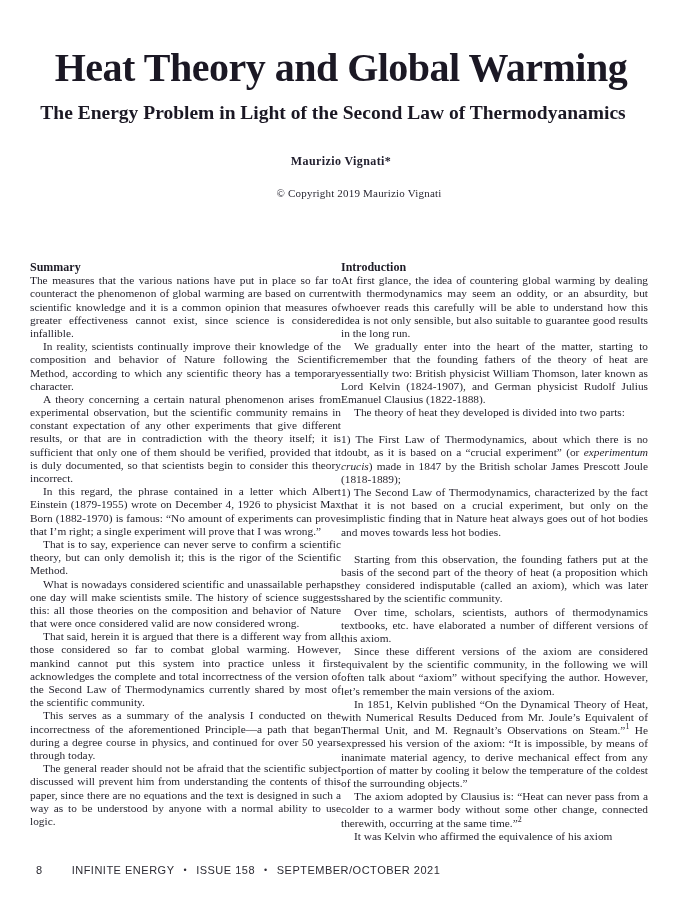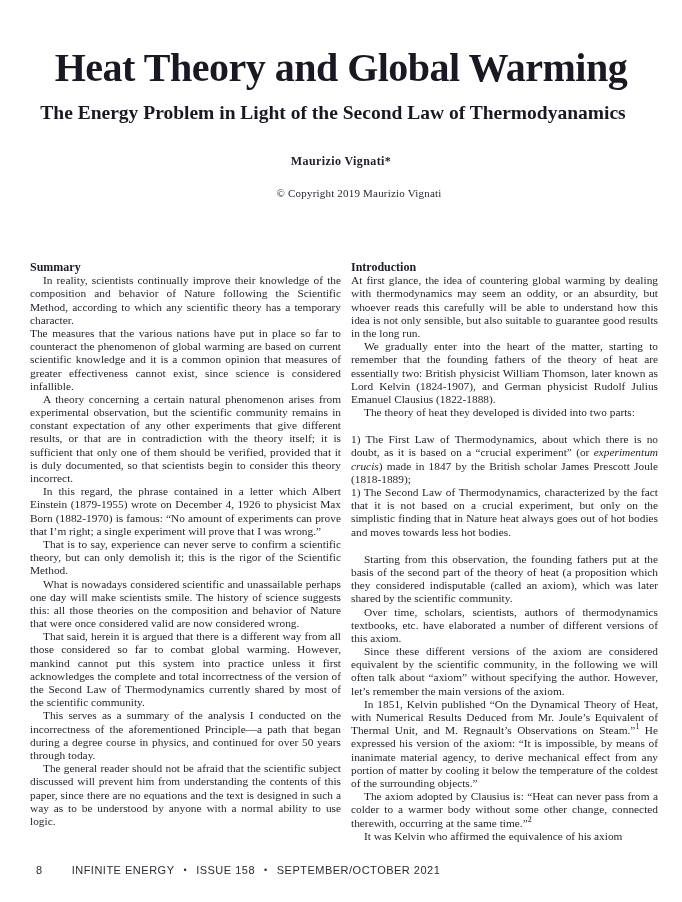--- a/index.html
+++ b/index.html
@@ -36,21 +36,21 @@
   }
   .copyright {
     position: absolute; top: 187px; left: 0; right: 0;
     text-align: center;
     font-size: 11px; letter-spacing: 0.2px;
     color: #2a2833;
     padding-left: 36px;
   }
   .columns {
     position: absolute; top: 261px; left: 30px;
-    display: flex; gap: 10px;
+    display: flex; 
   }
   .col-left  { width: 311px; }
   .col-right { width: 307px; }
   .sec-heading {
     font-size: 12px; font-weight: bold; line-height: 13.18px;
     margin: 0; color: #1d1b26;
   }
   .body-p {
     margin: 0;
     font-size: 11.35px; line-height: 13.18px;
@@ -78,22 +78,22 @@
 
   <div class="title">Heat Theory and Global Warming</div>
   <div class="subtitle">The Energy Problem in Light of the Second Law of Thermodyanamics</div>
   <div class="author">Maurizio Vignati*</div>
   <div class="copyright">© Copyright 2019 Maurizio Vignati</div>
 
   <div class="columns">
 
     <div class="col-left">
       <h2 class="sec-heading">Summary</h2>
+      <p class="body-p">The measures that the various nations have put in place so far to counteract the phenomenon of global warming are based on current scientific knowledge and it is a common opinion that measures of greater effectiveness cannot exist, since science is considered infallible.</p>
       <p class="body-p indent">In reality, scientists continually improve their knowledge of the composition and behavior of Nature following the Scientific Method, according to which any scientific theory has a temporary character.</p>
-      <p class="body-p">The measures that the various nations have put in place so far to counteract the phenomenon of global warming are based on current scientific knowledge and it is a common opinion that measures of greater effectiveness cannot exist, since science is considered infallible.</p>
       <p class="body-p indent">A theory concerning a certain natural phenomenon arises from experimental observation, but the scientific community remains in constant expectation of any other experiments that give different results, or that are in contradiction with the theory itself; it is sufficient that only one of them should be verified, provided that it is duly documented, so that scientists begin to consider this theory incorrect.</p>
       <p class="body-p indent">In this regard, the phrase contained in a letter which Albert Einstein (1879-1955) wrote on December 4, 1926 to physicist Max Born (1882-1970) is famous: “No amount of experiments can prove that I’m right; a single experiment will prove that I was wrong.”</p>
       <p class="body-p indent">That is to say, experience can never serve to confirm a scientific theory, but can only demolish it; this is the rigor of the Scientific Method.</p>
       <p class="body-p indent">What is nowadays considered scientific and unassailable perhaps one day will make scientists smile. The history of science suggests this: all those theories on the composition and behavior of Nature that were once considered valid are now considered wrong.</p>
       <p class="body-p indent">That said, herein it is argued that there is a different way from all those considered so far to combat global warming. However, mankind cannot put this system into practice unless it first acknowledges the complete and total incorrectness of the version of the Second Law of Thermodynamics currently shared by most of the scientific community.</p>
       <p class="body-p indent">This serves as a summary of the analysis I conducted on the incorrectness of the aforementioned Principle—a path that began during a degree course in physics, and continued for over 50 years through today.</p>
       <p class="body-p indent">The general reader should not be afraid that the scientific subject discussed will prevent him from understanding the contents of this paper, since there are no equations and the text is designed in such a way as to be understood by anyone with a normal ability to use logic.</p>
     </div>
 
     <div class="col-right">

